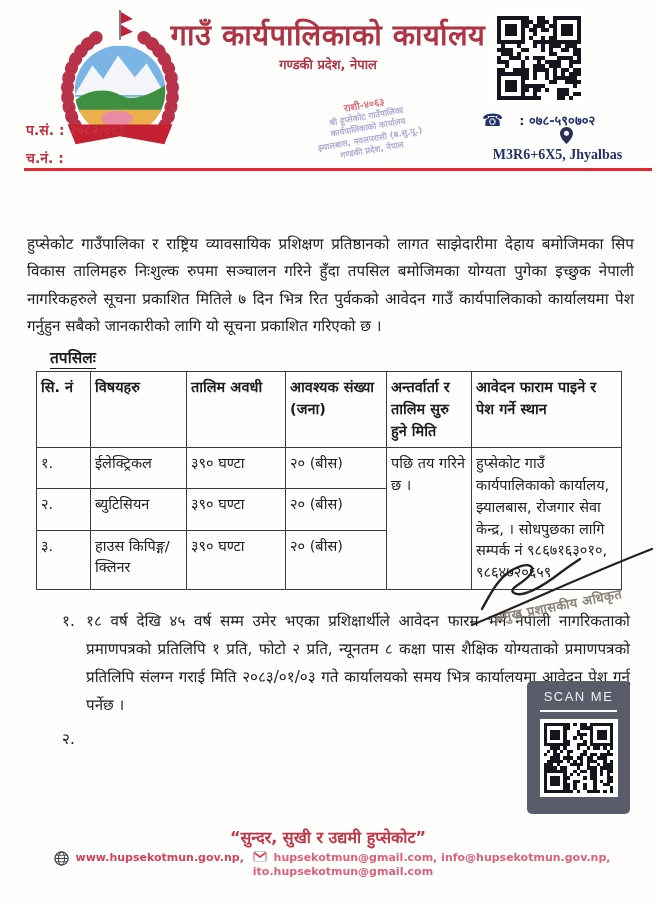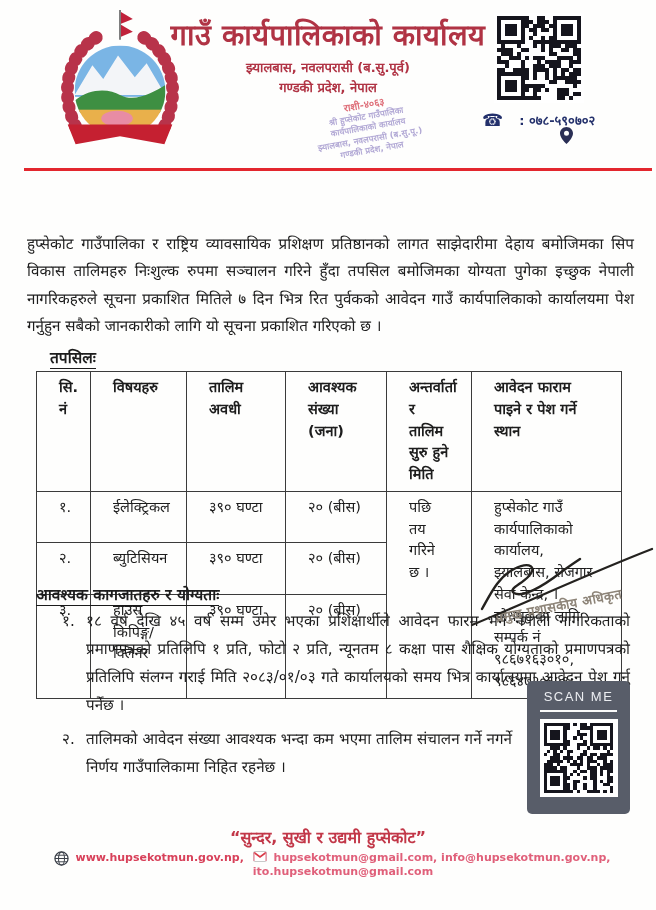--- a/index.html
+++ b/index.html
@@ -32,21 +32,21 @@
   
   .notice-title { position:absolute; left:0; right:0; top:177px; text-align:center; font-size:18px; font-weight:bold; color:#121212; }
   .published { position:absolute; left:0; right:0; top:205px; text-align:center; font-size:15px; color:#1b1b1b; }
   .published span { border-bottom:1.5px solid #1b1b1b; padding-bottom:1px; }
   .body-para { position:absolute; left:27px; right:22px; top:231px; font-size:15.2px; line-height:1.8; text-align:justify; }
 
   
   .tapasil { position:absolute; left:50px; top:346px; font-size:15.5px; font-weight:bold; }
   .tapasil span { border-bottom:1.5px solid #1b1b1b; padding-bottom:1px; }
   table.sched { position:absolute; left:36px; top:371px; width:585px; border-collapse:collapse; font-size:14.5px; table-layout:fixed; }
-  table.sched th, table.sched td { border:1.4px solid #3b3b3b; padding:5px 22px; vertical-align:top; text-align:left; line-height:1.5; }
+  table.sched th, table.sched td { border:1.4px solid #3b3b3b; padding:5px 4px; vertical-align:top; text-align:left; line-height:1.5; }
   table.sched th { font-weight:bold; height:72px; }
   table.sched td { height:38px; }
   td.c-interview { text-align:center; vertical-align:top; padding-top:9px; }
   td.c-location { text-align:center; line-height:1.55; padding:7px 5px; }
 
   
   .req-head { position:absolute; left:36px; top:583px; font-size:15.5px; font-weight:bold; }
   .req-head span { border-bottom:1.5px solid #1b1b1b; padding-bottom:1px; }
   .req-list { position:absolute; left:62px; right:26px; top:607px; font-size:15.2px; line-height:1.85; }
   .req-item { display:flex; margin-bottom:5px; }
@@ -94,21 +94,20 @@
         <path d="M29 94 C45 80 65 82 75 88 C90 96 108 86 121 78 L121 106 L29 106 Z" fill="#3e8f42"></path>
         <rect x="29" y="103" width="92" height="27" fill="#e9b04b"></rect>
         <ellipse cx="72" cy="112" rx="16" ry="8" fill="#e88ca4"></ellipse>
       </g>
       <path d="M22 118 L128 118 L120 138 L75 130 L30 138 Z" fill="#c52031"></path>
     </svg>
   </div>
 
   <div class="head-center">
     <div class="office-title">गाउँ  कार्यपालिकाको कार्यालय</div>
-    <div class="addr-line">झ्यालबास, नवलपरासी (ब.सु.पूर्व)</div>
     <div class="prov-line">गण्डकी प्रदेश, नेपाल</div>
   </div>
 
   <div class="stamp">
     <div class="stamp-red">राशी-४०६३</div>
     <div class="stamp-purple">श्री हुप्सेकोट गाउँपालिका</div>
     <div class="stamp-purple">कार्यपालिकाको कार्यालय</div>
     <div class="stamp-purple">झ्यालबास, नवलपरासी (ब.सु.पू.)</div>
     <div class="stamp-purple">गण्डकी प्रदेश, नेपाल</div>
   </div>
@@ -376,21 +375,26 @@
     <span>:</span>&nbsp;
     <span>०७८-५९०७०२</span>
   </div>
 
   <div class="pin-wrap">
     <svg width="13" height="17" viewBox="0 0 13 17">
         <path d="M6.5 0 C2.9 0 0 2.9 0 6.4 C0 11 6.5 17 6.5 17 C6.5 17 13 11 13 6.4 C13 2.9 10.1 0 6.5 0 Z M6.5 8.8 A2.5 2.5 0 1 1 6.5 3.8 A2.5 2.5 0 0 1 6.5 8.8 Z" fill="#2a2f55"></path>
       </svg>
   </div>
 
-
+  <div class="plus-code">M3R6+6X5, Jhyalbas</div>
+
+  <div class="refs">
+    <div><b>प.सं. :</b> <span>२०८२/०८३</span></div>
+    <div><b>च.नं. :</b></div>
+  </div>
 
   <div class="red-rule"></div>
 
   <div class="body-para">हुप्सेकोट गाउँपालिका र राष्ट्रिय व्यावसायिक प्रशिक्षण प्रतिष्ठानको लागत साझेदारीमा  देहाय बमोजिमका सिप विकास तालिमहरु निःशुल्क रुपमा सञ्चालन गरिने हुँदा तपसिल बमोजिमका योग्यता पुगेका इच्छुक नेपाली नागरिकहरुले सूचना प्रकाशित मितिले ७ दिन भित्र रित पुर्वकको आवेदन गाउँ कार्यपालिकाको कार्यालयमा पेश गर्नुहुन सबैको जानकारीको लागि यो सूचना प्रकाशित गरिएको छ ।</div>
 
   <div class="tapasil">
     <span>तपसिलः</span>
   </div>
 
   <table class="sched">
@@ -429,31 +433,27 @@
       </tr>
       <tr>
         <td>३.</td>
         <td>हाउस किपिङ्ग/क्लिनर</td>
         <td>३९० घण्टा</td>
         <td>२० (बीस)</td>
       </tr>
     </tbody>
   </table>
 
-  <div class="req-head">
-    <span>आवश्यक कागजातहरु र योग्यताः</span>
-  </div>
   <div class="req-list">
     <div class="req-item">
       <span class="req-num">१.</span>
       <span class="req-text">१८ वर्ष देखि ४५ वर्ष सम्म उमेर भएका प्रशिक्षार्थीले आवेदन फारम भर्न नेपाली नागरिकताको प्रमाणपत्रको प्रतिलिपि १ प्रति, फोटो २ प्रति, न्यूनतम ८ कक्षा पास शैक्षिक योग्यताको प्रमाणपत्रको प्रतिलिपि संलग्न गराई मिति २०८३/०१/०३ गते कार्यालयको समय भित्र कार्यालयमा आवेदन पेश गर्नु पर्नेछ ।</span>
     </div>
     <div class="req-item short">
       <span class="req-num">२.</span>
-      <span class="req-text">तालिमको आवेदन संख्या आवश्यक भन्दा कम भएमा तालिम संचालन गर्ने नगर्ने निर्णय गाउँपालिकामा निहित रहनेछ ।</span>
     </div>
   </div>
 
   <div class="sig">
     <svg width="188" height="88" viewBox="0 0 188 88">
       <path d="M14 66 C22 52 30 34 46 26 C62 18 70 24 60 34 C52 42 40 46 46 50 C54 55 74 44 92 30 C100 24 106 20 112 16" fill="none" stroke="#24221f" stroke-width="2.4" stroke-linecap="round"></path>
       <path d="M4 82 C62 58 122 30 184 6" fill="none" stroke="#24221f" stroke-width="2.2" stroke-linecap="round"></path>
     </svg>
   </div>
   <div class="sig-title">प्रमुख प्रशासकीय अधिकृत</div>

